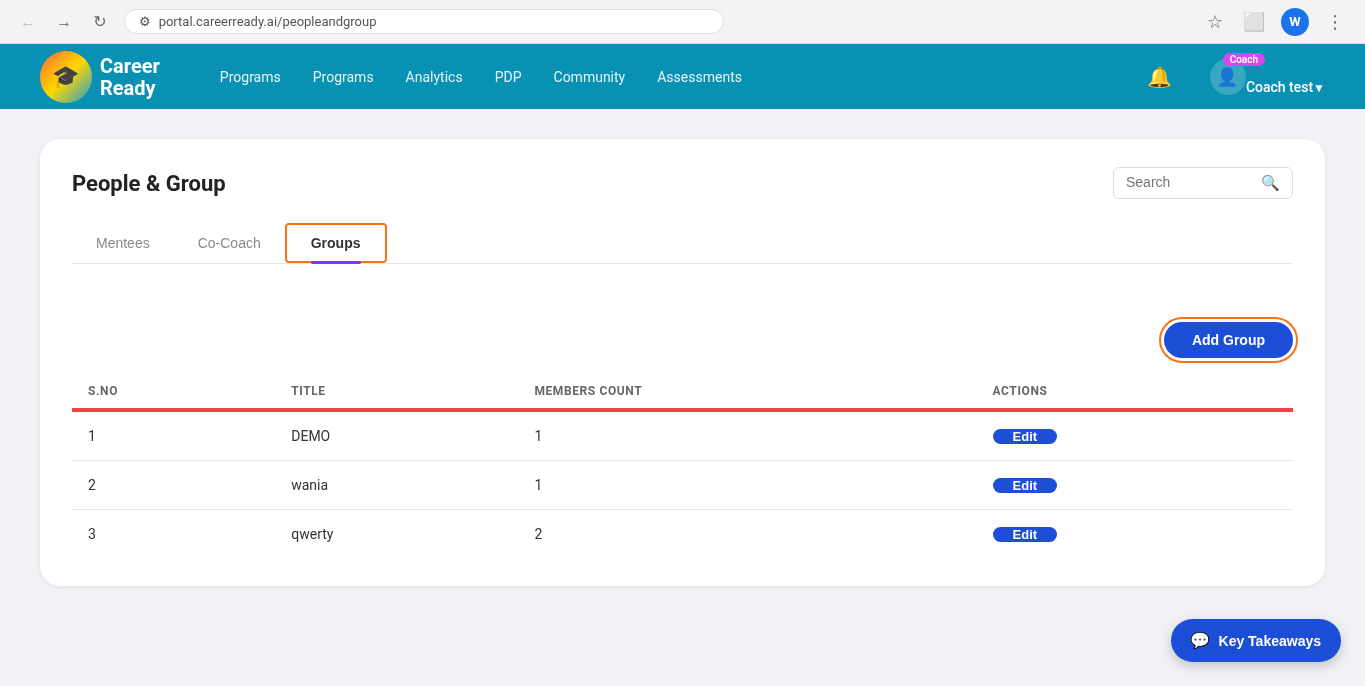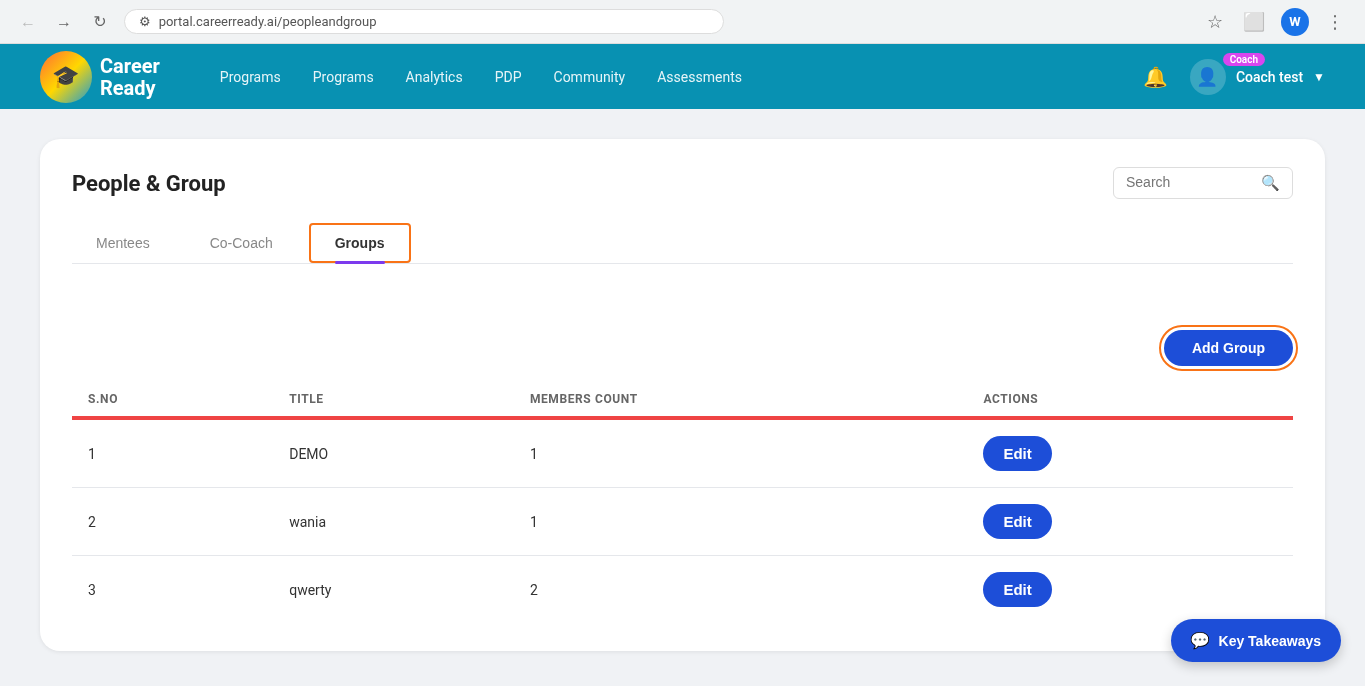--- a/index.html
+++ b/index.html
@@ -81,22 +81,23 @@
     }
 
     .header-right { margin-left: auto; display: flex; align-items: center; gap: 16px; }
     .bell-btn {
       width: 36px; height: 36px; background: none; border: none; cursor: pointer;
       color: white; font-size: 20px; display: flex; align-items: center; justify-content: center;
       border-radius: 50%;
     }
 
     .user-area {
-      display: flex; align-items: center; gap: 10px; cursor: pointer;
+      display: flex; align-items: flex-end; cursor: pointer;
       position: relative;
+      margin-left: 16px;
     }
     .user-avatar {
       width: 36px; height: 36px; background: rgba(255,255,255,0.2); border-radius: 50%;
       display: flex; align-items: center; justify-content: center; font-size: 18px;
     }
     .coach-badge {
       position: absolute; top: -6px; right: 60px;
       background: #d946ef; color: white; font-size: 10px; font-weight: 600;
       padding: 1px 7px; border-radius: 10px;
       white-space: nowrap;
@@ -131,23 +132,23 @@
       width: 180px;
     }
     .search-input {
       border: none; outline: none; font-size: 14px; color: #555;
       width: 100%; background: transparent;
     }
     .search-icon { color: #888; font-size: 15px; }
 
     
     .tabs {
-      display: flex; gap: 12px;
+      display: flex; gap: 0;
       border-bottom: 1px solid #e5e7eb;
-      margin-bottom: 28px;
+      margin-bottom: 20px;
     }
     .tab-item {
       padding: 10px 24px;
       font-size: 14px; color: #888; cursor: pointer;
       position: relative; white-space: nowrap;
       border: none; background: none;
     }
     .tab-item.active {
       color: #333; font-weight: 600;
       border: 2px solid #f97316;
@@ -186,21 +187,21 @@
     }
     .groups-table td {
       padding: 16px 16px; font-size: 14px; color: #333;
       border-bottom: 1px solid #e5e7eb;
     }
     .groups-table tr:last-child td { border-bottom: none; }
 
     .edit-btn {
       background: #1d4ed8; color: white;
       border: none; border-radius: 20px;
-      padding: 9px 20px; font-size: 15px; font-weight: 600;
+      padding: 0 20px; font-size: 13px; font-weight: 600;
       cursor: pointer;
     }
 
     
     .key-takeaways-btn {
       position: fixed; bottom: 24px; right: 24px;
       background: #1d4ed8; color: white;
       border: none; border-radius: 24px;
       padding: 12px 20px; font-size: 14px; font-weight: 600;
       cursor: pointer; display: flex; align-items: center; gap: 8px;

